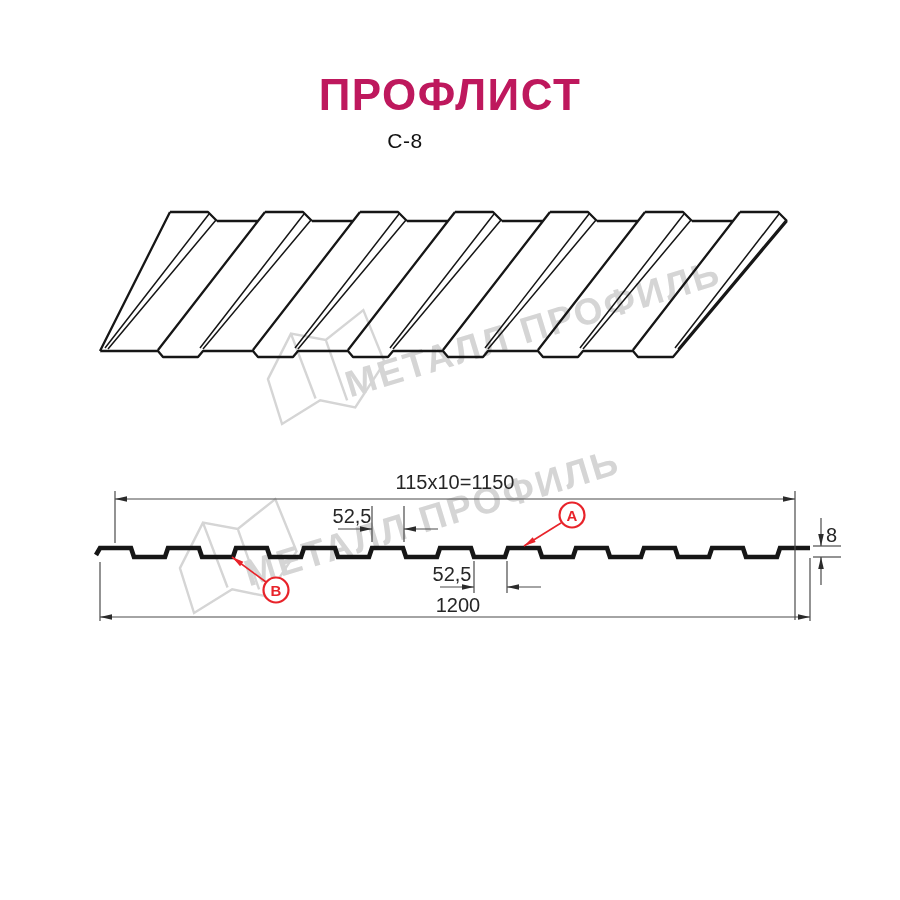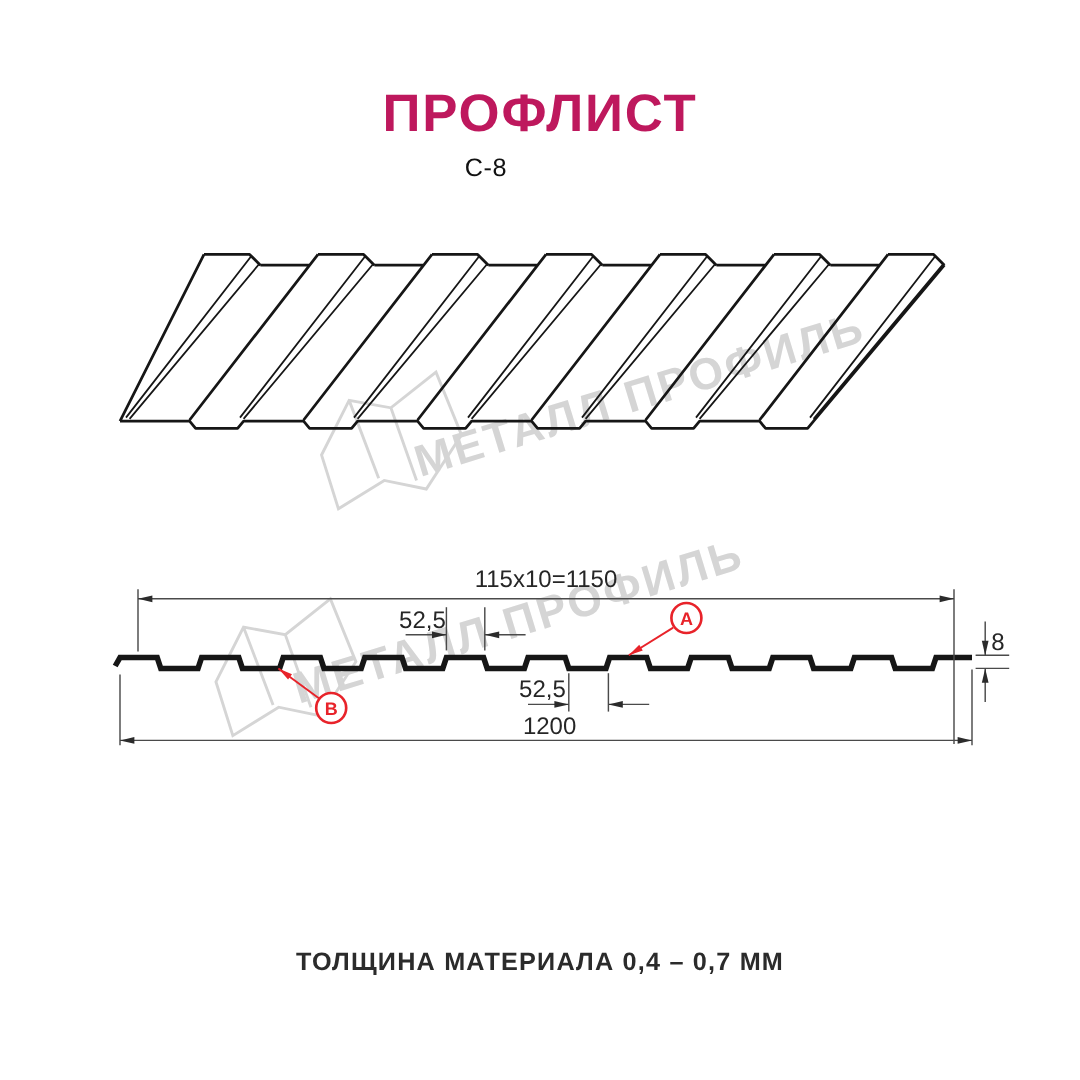--- a/index.html
+++ b/index.html
@@ -99,14 +99,13 @@
       </g>
 
     <g id="glblB">
       <line x1="266" y1="582" x2="232" y2="557" stroke="#e8232a" stroke-width="1.6"></line>
       <circle cx="276" cy="590" r="12.5" fill="#ffffff" stroke="#e8232a" stroke-width="2.2"></circle>
       <text class="lbltxt" x="276" y="595.5" text-anchor="middle" fill="#e8232a">B</text>
     <polygon points="232,557 243.3540026389183,561.7881754432598 240.06240522608044,566.3186706117596" fill="#e8232a"></polygon>
       </g>
   </svg>
 
-  <div class="footer-note">ТОЛЩИНА МАТЕРИАЛА 0,4 – 0,7 ММ</div>
 </div>
 
 </body></html>

